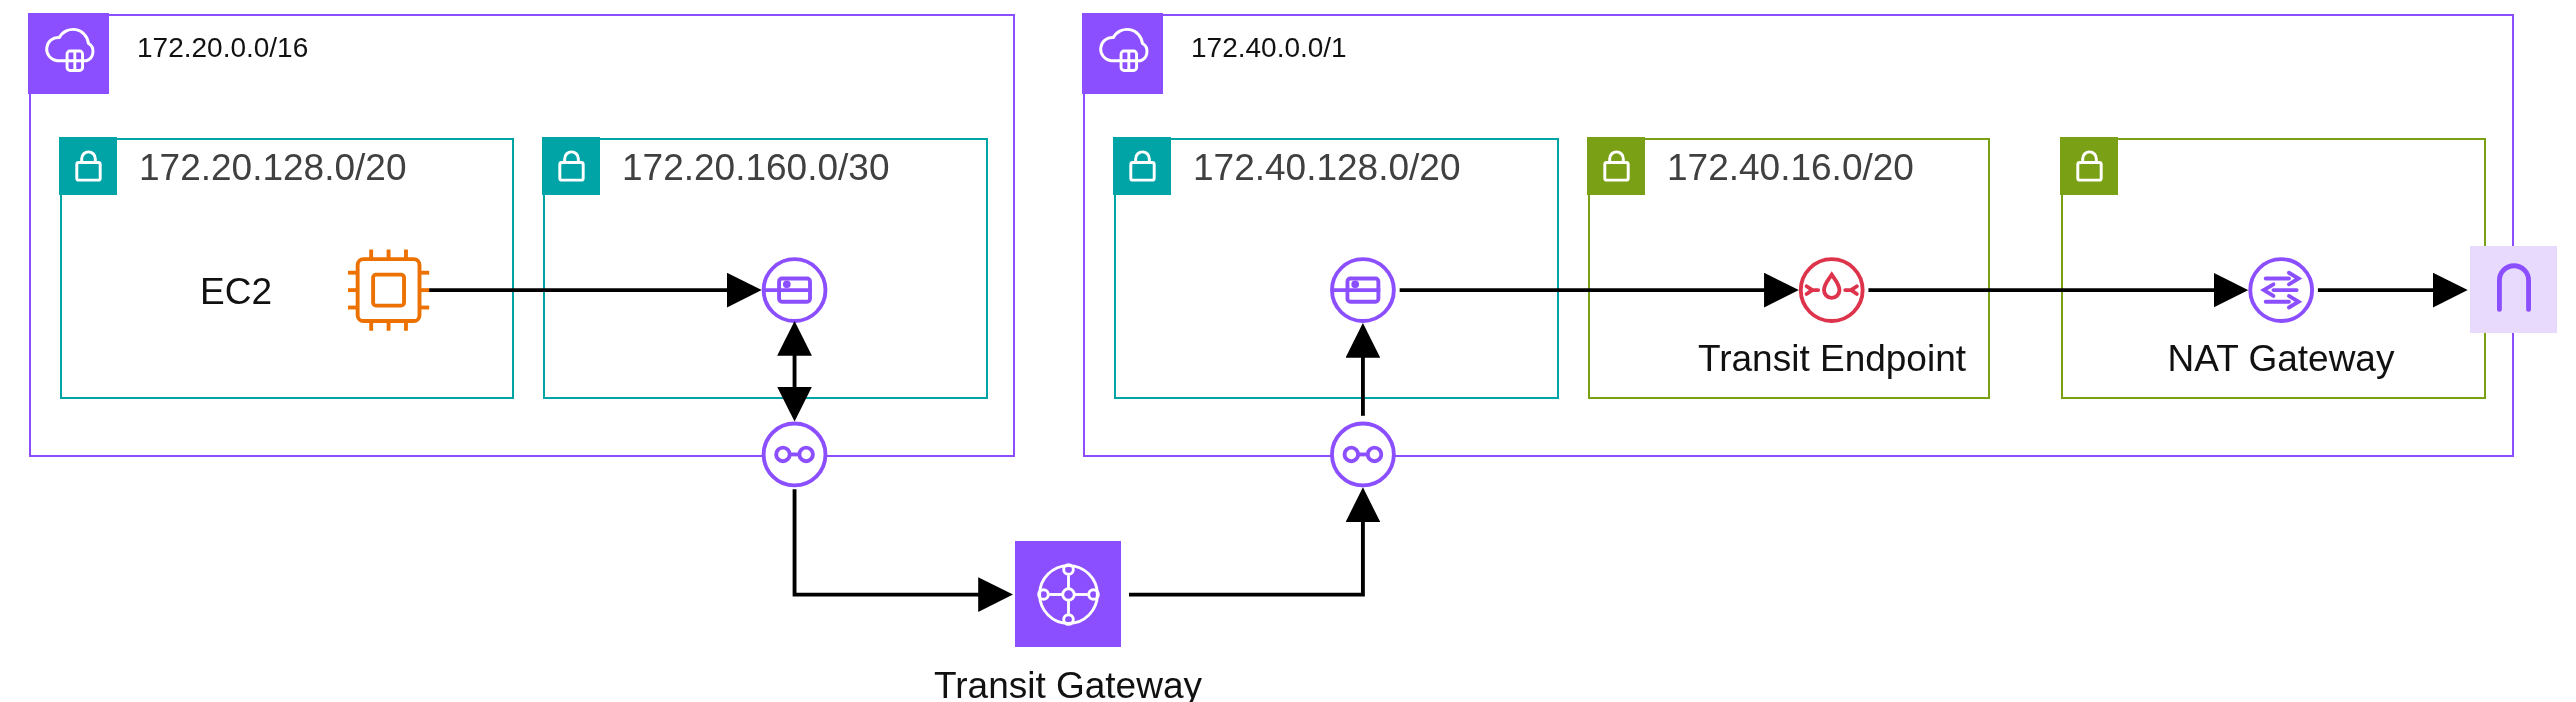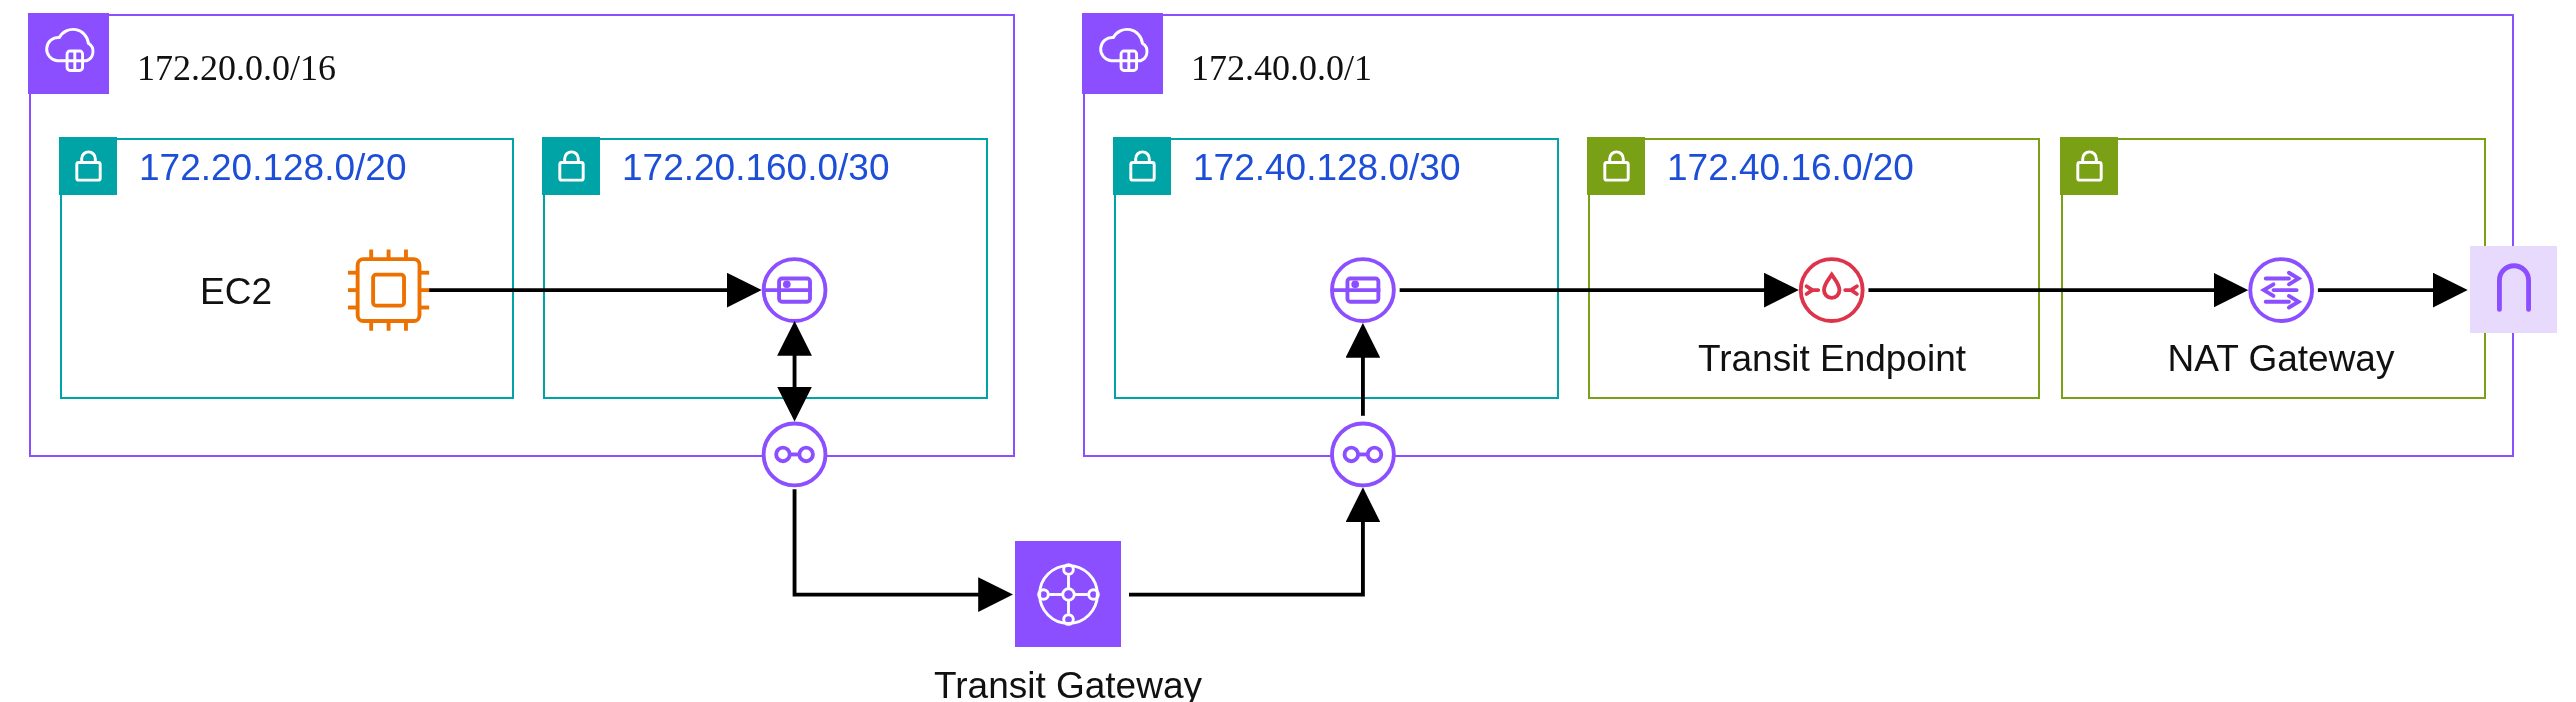--- a/index.html
+++ b/index.html
@@ -26,44 +26,43 @@
   }
   .vpc .hdr-icon {
     position: absolute;
     left: -2.9px; top: -2.9px;
     width: 81px; height: 81px;
     background: #8c4fff;
     display: flex; align-items: center; justify-content: center;
   }
   .vpc .hdr-label {
     position: absolute;
-    left: 106px; top: 31px;
-    font-size: 36px;
+    left: 106px; top: 16px;
+    font-size: 28px;
     color: #111;
-    font-family: Liberation Serif, serif;
   }
   .subnet {
     position: absolute;
     box-sizing: border-box;
   }
   .subnet.teal { border: 2.9px solid #00a4a6; }
   .subnet.olive { border: 2.9px solid #7aa116; }
   .subnet .s-icon {
     position: absolute;
     left: -2.9px; top: -2.9px;
     width: 58px; height: 58px;
     display: flex; align-items: center; justify-content: center;
   }
   .subnet.teal .s-icon { background: #00a4a6; }
   .subnet.olive .s-icon { background: #7aa116; }
   .subnet .s-label {
     position: absolute;
     left: 77px; top: 7.7px;
     font-size: 37px;
-    color: #1d4ed8;
+    color: #404040;
   }
   .res-label {
     position: absolute;
     font-size: 37px;
     color: #111;
     text-align: left;
     transform: translateX(-50%);
     white-space: nowrap;
   }
   .tgw-box {
@@ -135,24 +134,24 @@
 
     <div class="subnet teal" style="left:29px; top:122px; width:445px; height:261px;">
       <div class="s-icon">
         <svg width="39" height="39" viewBox="0 0 40 40">
           <g fill="none" stroke="#ffffff" stroke-width="3">
             <rect x="8" y="17" width="24" height="18" rx="2"></rect>
             <path d="M13 17 v-4 a7 7 0 0 1 14 0 v4"></path>
           </g>
         </svg>
       </div>
-      <div class="s-label">172.40.128.0/30</div>
-    </div>
-
-    <div class="subnet olive" style="left:503px; top:122px; width:452px; height:261px;">
+      <div class="s-label">172.40.128.0/20</div>
+    </div>
+
+    <div class="subnet olive" style="left:503px; top:122px; width:402px; height:261px;">
       <div class="s-icon">
         <svg width="39" height="39" viewBox="0 0 40 40">
           <g fill="none" stroke="#ffffff" stroke-width="3">
             <rect x="8" y="17" width="24" height="18" rx="2"></rect>
             <path d="M13 17 v-4 a7 7 0 0 1 14 0 v4"></path>
           </g>
         </svg>
       </div>
       <div class="s-label">172.40.16.0/20</div>
     </div>

